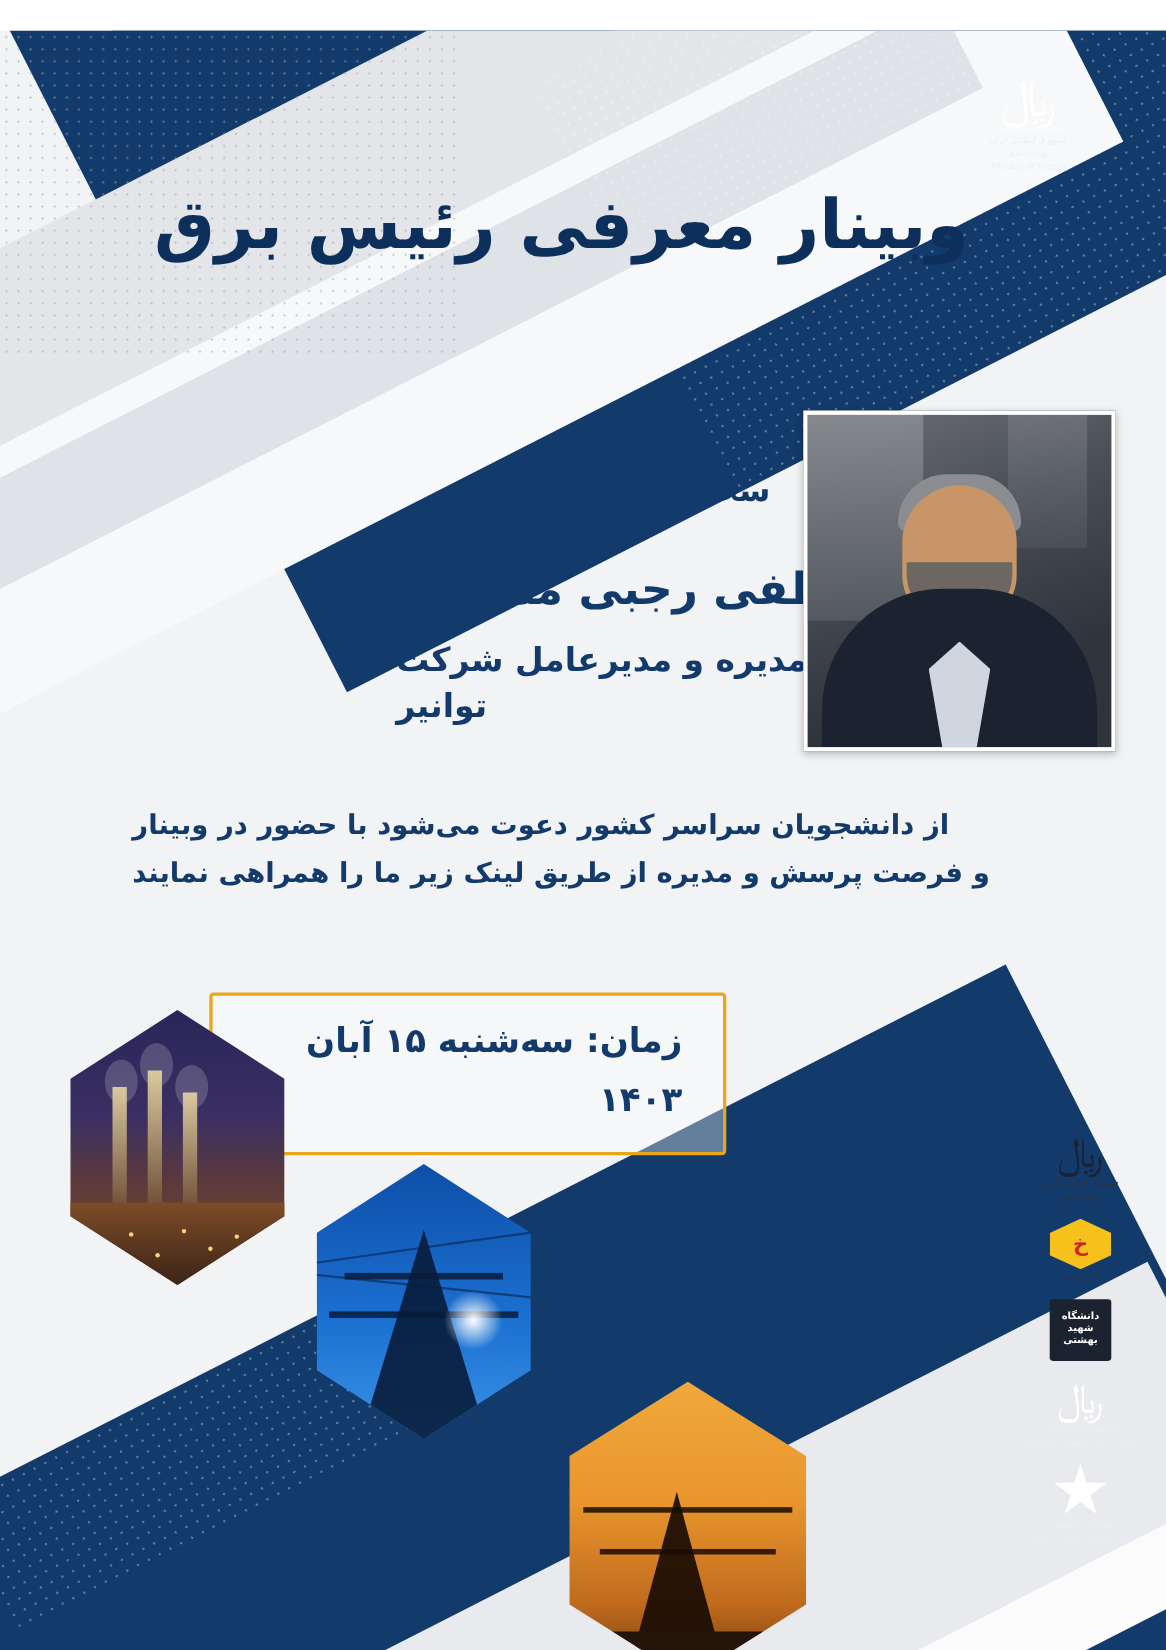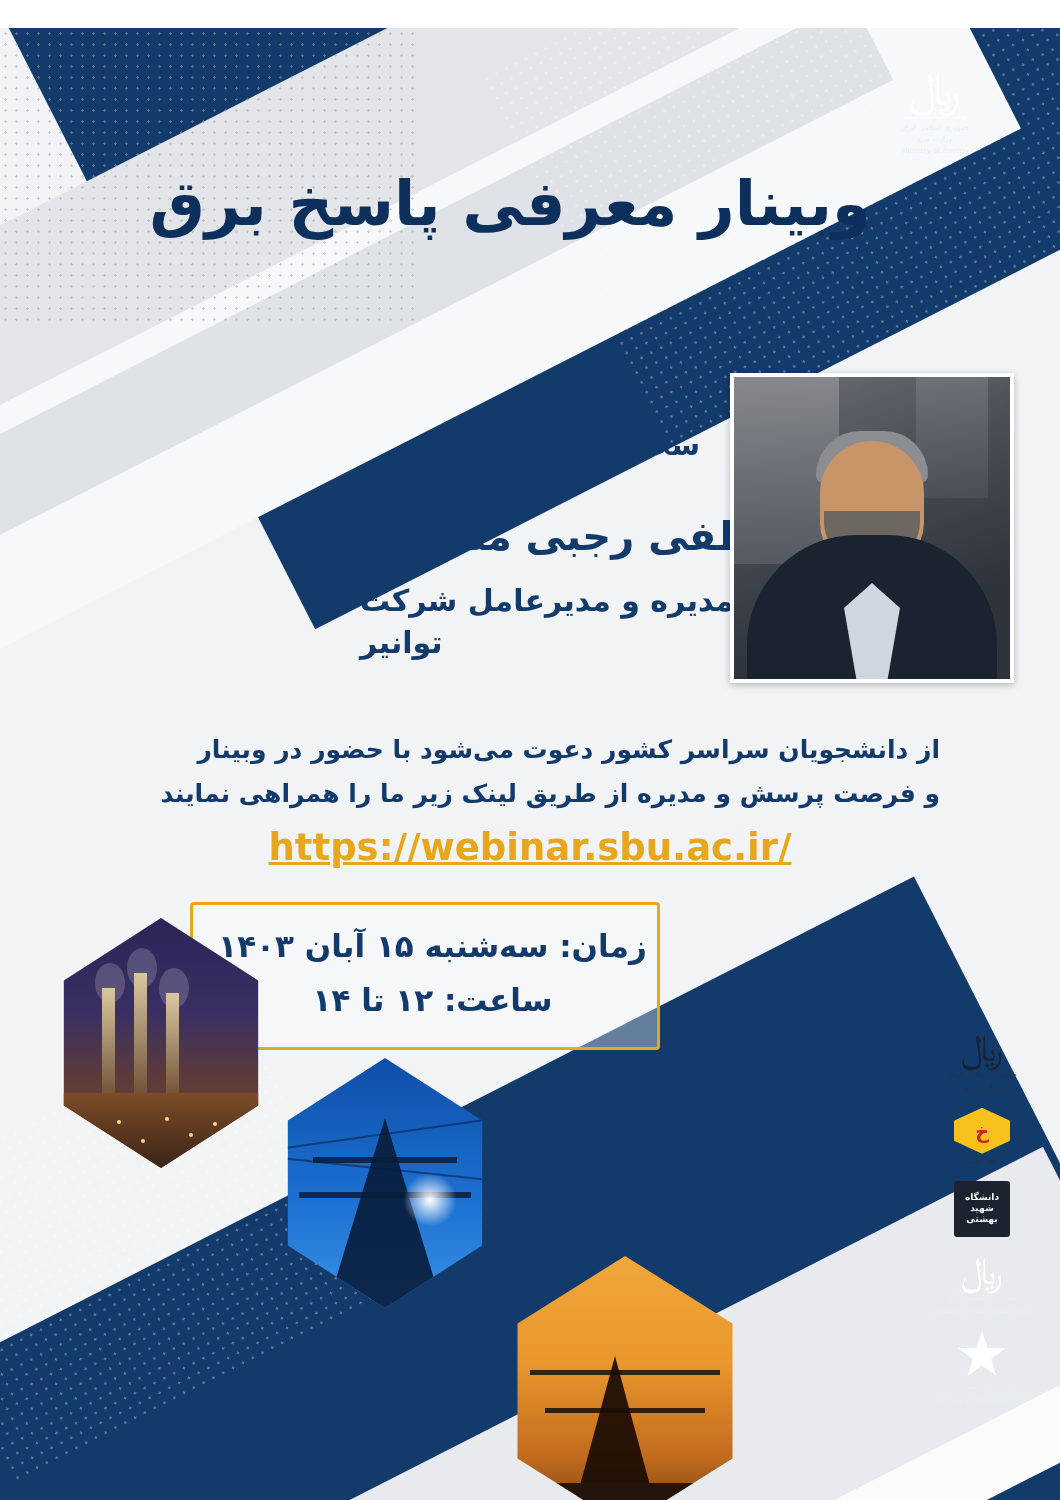--- a/index.html
+++ b/index.html
@@ -231,21 +231,21 @@
     width: 96px; height: 58px;
     background: #5d5f62;
     border-radius: 0 0 48px 48px;
     opacity: .85;
   }
 
   
   .invite {
     position: absolute;
     top: 700px; right: 120px; left: 120px;
-    text-align: right;
+    text-align: left;
     direction: rtl;
     color: #123a6b;
     font-size: 25px;
     font-weight: 700;
     line-height: 1.75;
   }
   .link {
     position: absolute;
     top: 798px; left: 0; right: 0;
     text-align: center;
@@ -257,22 +257,22 @@
 
   
   .datebox {
     position: absolute;
     top: 874px; right: 400px;
     width: 470px; height: 148px;
     border: 3px solid #e8a61c;
     border-radius: 4px;
     background: rgba(255,255,255,.35);
     direction: rtl;
-    padding: 14px 5px 0 20px;
-    text-align: center;
+    padding: 14px 37px 0 20px;
+    text-align: right;
   }
   .datebox div {
     color: #123a6b;
     font-weight: 700;
     font-size: 31px;
     line-height: 1.75;
   }
 
   
   .hex {
@@ -406,21 +406,21 @@
 
   <div class="emblem-top">
     <div class="emblem-glyph">﷼</div>
     <div class="emblem-line"></div>
     <div class="emblem-cap">جمهوری اسلامی ایران</div>
     <div class="emblem-cap">وزارت نیرو</div>
     <div class="emblem-cap">Ministry of Energy</div>
   </div>
 
   <div class="title-wrap">
-    <div class="title-main">وبینار معرفی پاسخ برق</div>
+    <div class="title-main">وبینار معرفی رئیس برق</div>
   </div>
 
   <div class="speaker-label">سخنران:</div>
   <div class="speaker-name">دکتر مصطفی رجبی مشهدی</div>
   <div class="speaker-role">رئیس هیات مدیره و مدیرعامل شرکت توانیر</div>
 
   <div class="photo">
     <div class="bg-room"></div>
     <div class="win"></div>
     <div class="win2"></div>
@@ -429,25 +429,23 @@
     <div class="beard"></div>
     <div class="neck"></div>
     <div class="suit"></div>
     <div class="shirt"></div>
   </div>
 
   <div class="invite">
     <div>از دانشجویان سراسر کشور دعوت می‌شود با حضور در وبینار</div>
     <div>و فرصت پرسش و مدیره از طریق لینک زیر ما را همراهی نمایند</div>
   </div>
-  <a class="link" href="#">https://webinar.sbu.ac.ir/</a>
 
   <div class="datebox">
     <div>زمان: سه‌شنبه ۱۵ آبان ۱۴۰۳</div>
-    <div>ساعت: ۱۲ تا ۱۴</div>
   </div>
 
   <div class="hex a">
     <div class="plant">
       <div class="smoke" style="left:21%;"></div>
       <div class="smoke" style="left:35%;bottom:72%;"></div>
       <div class="smoke" style="left:49%;bottom:64%;"></div>
       <div class="stack s1"></div>
       <div class="stack s2"></div>
       <div class="stack s3"></div>

